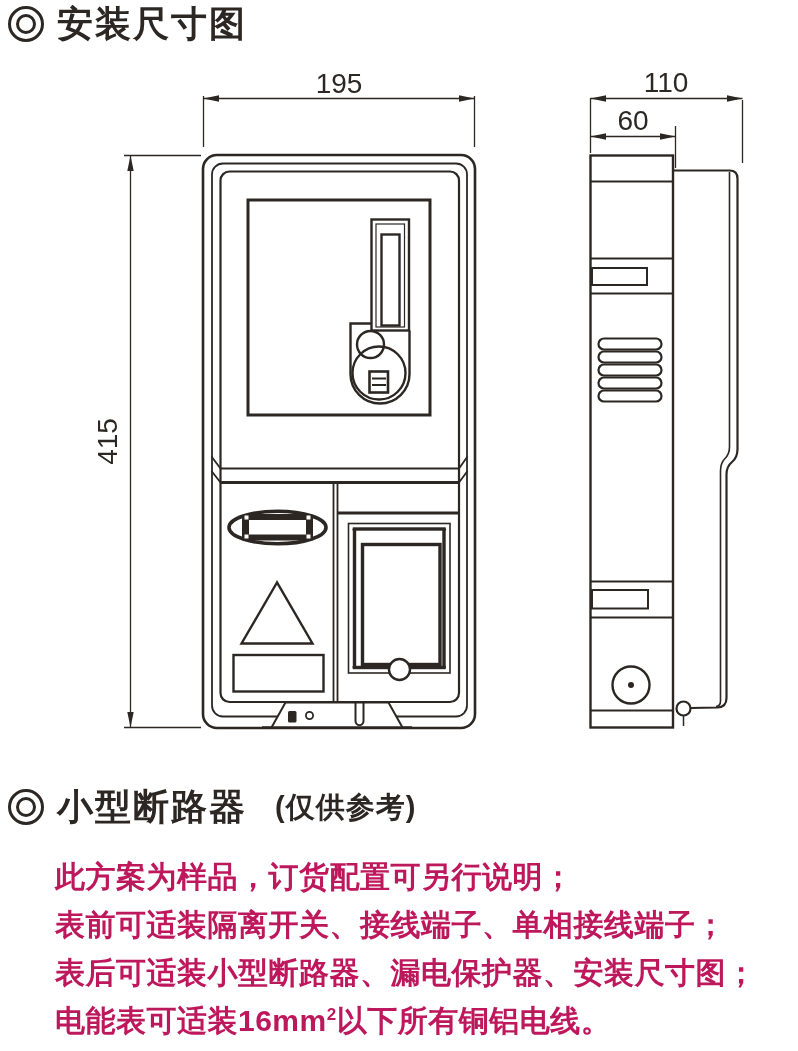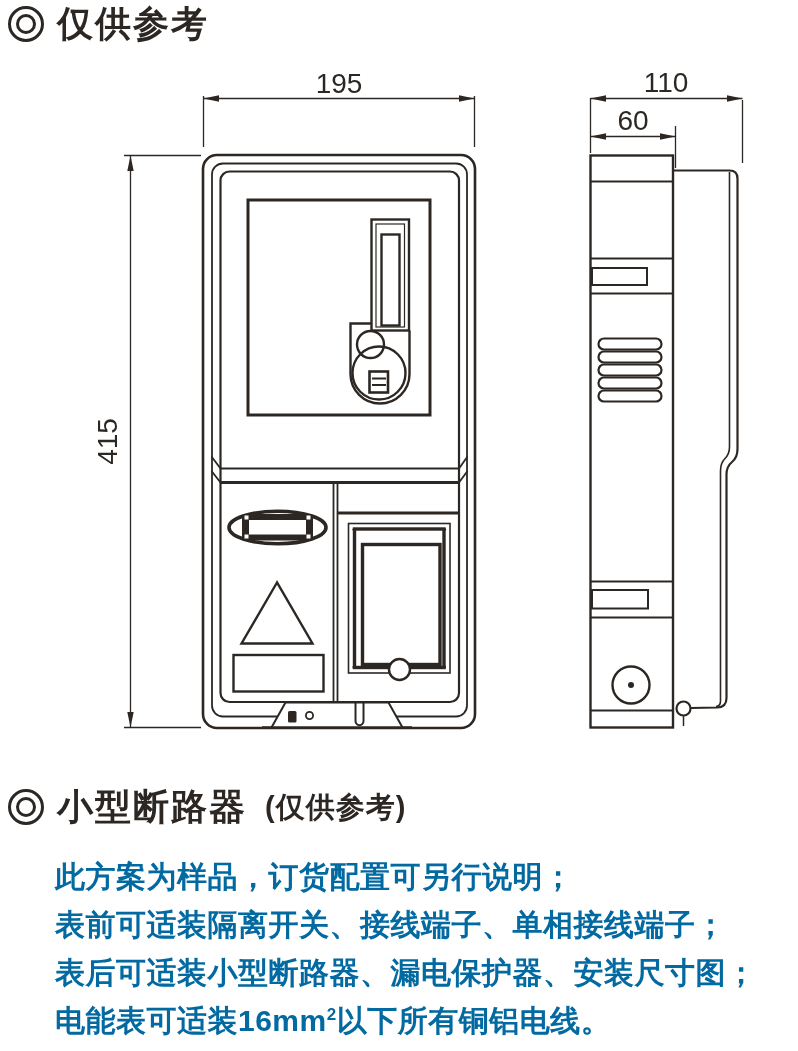--- a/index.html
+++ b/index.html
@@ -22,49 +22,49 @@
   }
   .bullseye .inner{
     width:14px;height:14px;border:3px solid #2c2723;border-radius:50%;
   }
   .heading-text{
     font-size:36px;font-weight:bold;letter-spacing:2px;line-height:1;
     white-space:nowrap;
   }
   .heading-sub{
     font-size:29px;font-weight:bold;letter-spacing:1px;line-height:1;
-    white-space:nowrap;margin-left:5px;
+    white-space:nowrap;margin-left:15px;
   }
   #heading-install{top:6px;}
   #heading-config{top:789px;}
   .notes{
     position:absolute;left:55px;top:853px;width:740px;
     font-size:30px;font-weight:600;line-height:48px;letter-spacing:0.5px;
-    color:#0369a1;
+    color:#be185d;
   }
   .notes .note-line{white-space:nowrap;}
   .notes sup{font-size:17px;vertical-align:super;line-height:0;}
   svg{position:absolute;left:0;top:0;}
   .ln{stroke:#2c2723;fill:none;}
   .fillink{fill:#2c2723;stroke:none;}
   .dimtext{
     font-family:"Liberation Sans","DejaVu Sans",sans-serif;
     font-size:28px;fill:#2c2723;
   }
 </style>
 </head>
 <body>
 
 <div class="page">
 
   <div class="section-heading" id="heading-install">
     <span class="bullseye">
         <span class="inner"></span>
       </span>
-    <span class="heading-text">仅供参考</span>
+    <span class="heading-text">安装尺寸图</span>
   </div>
 
   <svg width="798" height="780" viewBox="0 0 798 780">
 
     <g>
 
       <rect class="ln" x="203" y="155" width="272" height="573" rx="14" stroke-width="2.6"></rect>
       <rect class="ln" x="212" y="163.5" width="255" height="553" rx="11" stroke-width="1.8"></rect>
       <rect class="ln" x="220.5" y="171.5" width="238.5" height="530.5" rx="9" stroke-width="2.2"></rect>
 

